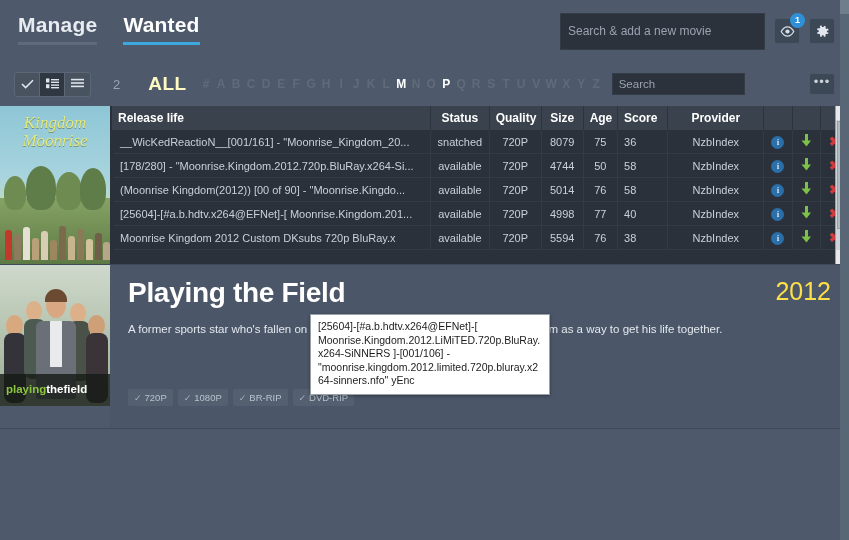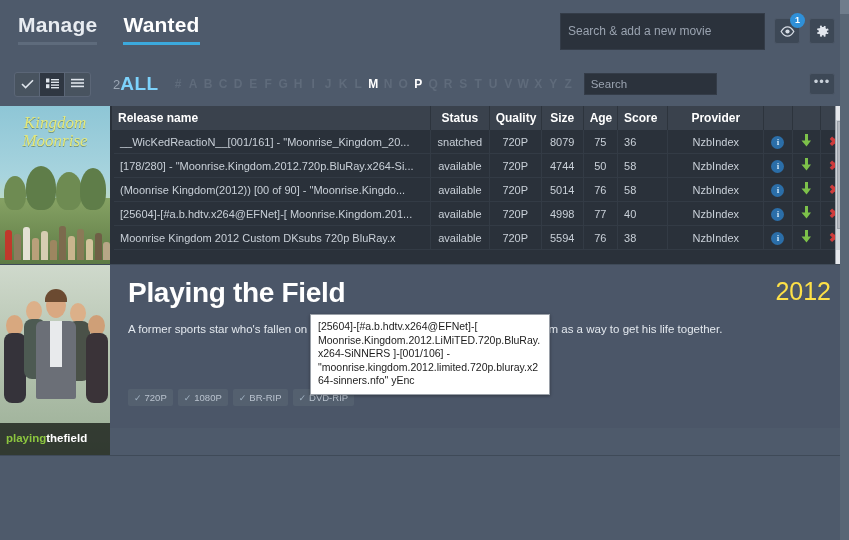--- a/index.html
+++ b/index.html
@@ -89,22 +89,22 @@
     width: 25px; height: 23px;
     display: flex; align-items: center; justify-content: center;
     border-right: 1px solid #5b6677;
     cursor: pointer;
   }
   .viewbtn:last-child { border-right: none; }
   .viewbtn.active { background: #2f3742; }
 
   .count { color: #9aa5b3; font-size: 13px; margin-left: 22px; }
   .all-label {
-    color: #7dd3fc; font-size: 19px; font-weight: bold;
-    letter-spacing: .5px;
+    color: #fef9c3; font-size: 19px; font-weight: bold;
+    margin-left: 28px; letter-spacing: .5px;
     cursor: pointer;
   }
   .alpha { display: flex; align-items: center; margin-left: 12px; gap: 0; }
   .alpha span {
     color: #5f6b7b;
     font-size: 12px;
     font-weight: bold;
     width: 15px;
     text-align: center;
     cursor: pointer;
@@ -169,21 +169,21 @@
   .mk-trees i {
     position: absolute; bottom: 0;
     background: #6e8b52;
     border-radius: 50% 50% 40% 40%;
   }
   .mk-ground { position: absolute; bottom: 0; left: 0; right: 0; height: 66px; background: linear-gradient(#86a264, #5d7a45); }
   .mk-people { position: absolute; bottom: 4px; left: 2px; right: 2px; height: 52px; }
   .mk-people i { position: absolute; bottom: 0; width: 7px; border-radius: 3px 3px 0 0; }
 
   
-  .ptf-poster { height: 190px; background: linear-gradient(#cfd9cc 0%, #b9c7b4 40%, #9aae95 100%); }
+  .ptf-poster { height: 141px; background: linear-gradient(#cfd9cc 0%, #b9c7b4 40%, #9aae95 100%); }
   .ptf-figs { position: absolute; top: 14px; left: 0; right: 0; bottom: 30px; }
   .ptf-figs i { position: absolute; border-radius: 50%; }
   .ptf-suit { position: absolute; left: 36px; top: 56px; width: 40px; height: 78px; background: #6b6f77; border-radius: 6px 6px 2px 2px; }
   .ptf-shirt { position: absolute; left: 50px; top: 56px; width: 12px; height: 46px; background: #e8eaec; }
   .ptf-head { position: absolute; left: 46px; top: 28px; width: 20px; height: 25px; background: #d9a882; border-radius: 50%; }
   .ptf-hair { position: absolute; left: 45px; top: 24px; width: 22px; height: 13px; background: #6b4a31; border-radius: 11px 11px 0 0; }
   .ptf-bar {
     position: absolute; left: 0; right: 0; bottom: 0;
     height: 32px; background: rgba(20,26,20,.78);
     display: flex; align-items: center; padding-left: 6px;
@@ -465,21 +465,21 @@
         <div>Moonrise</div>
       </div>
     </div>
 
     <div class="release-block">
 
       <div class="tbl-scroll">
         <table class="releases">
           <thead>
             <tr>
-              <th class="c-name">Release name</th>
+              <th class="c-name">Release life</th>
               <th class="c-status">Status</th>
               <th class="c-quality">Quality</th>
               <th class="c-size">Size</th>
               <th class="c-age">Age</th>
               <th class="c-score">Score</th>
               <th class="c-provider">Provider</th>
               <th class="c-act"></th>
               <th class="c-act"></th>
               <th class="c-act"></th>
             </tr>

